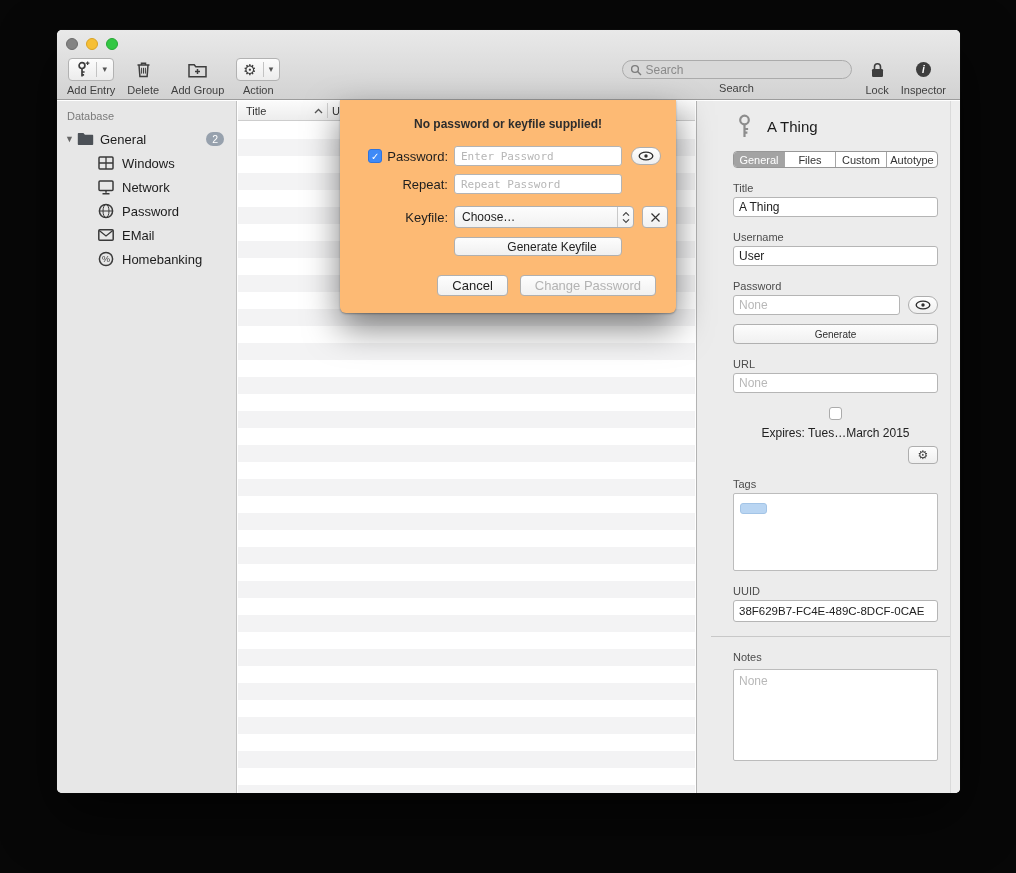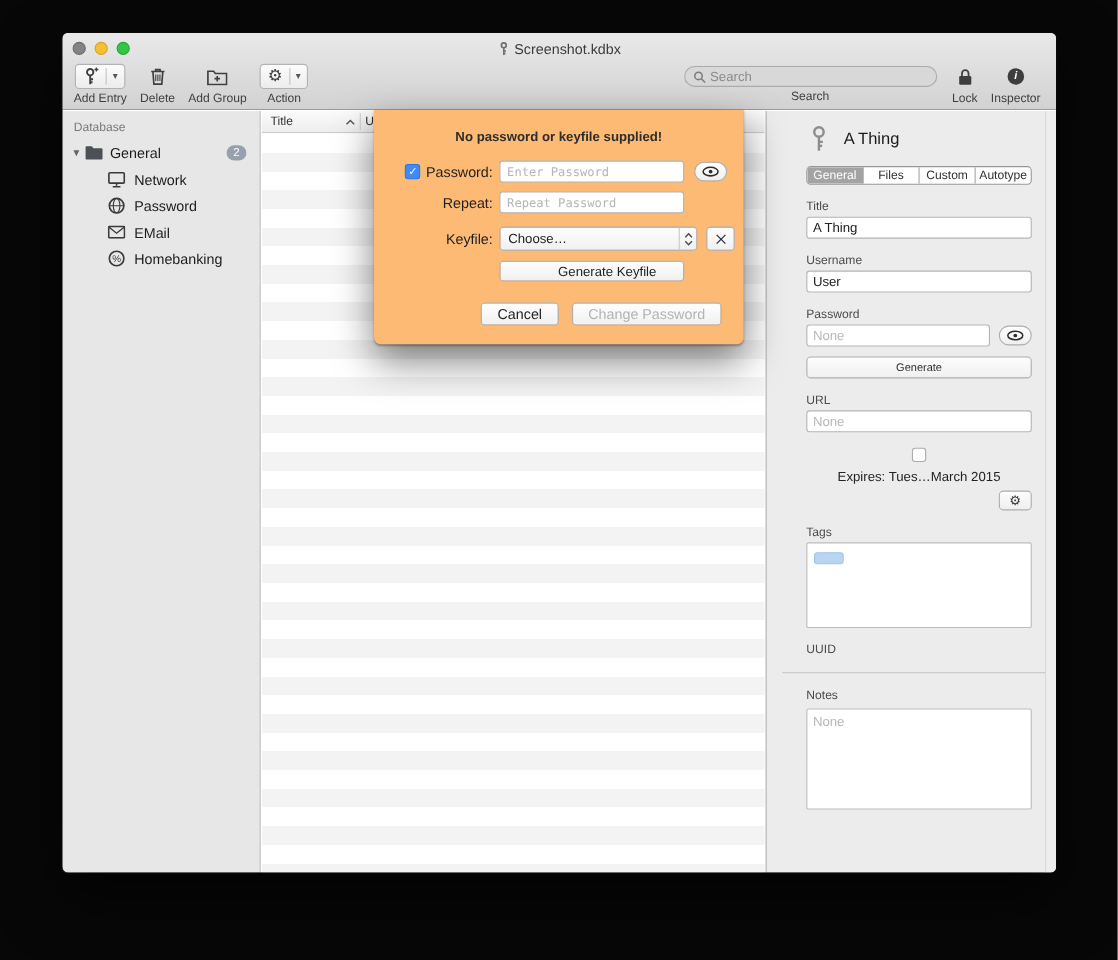--- a/index.html
+++ b/index.html
@@ -204,29 +204,20 @@
 <body>
 
 <div class="window">
 
   <div class="header">
     <div class="traffic">
       <span class="light close"></span>
       <span class="light min"></span>
       <span class="light zoom"></span>
     </div>
-    <div class="title">
-      <span>
-        <svg width="10" height="13" viewBox="0 0 10 13">
-            <circle cx="5" cy="3.2" r="2.2" fill="none" stroke="#6f6f6f" stroke-width="1.5"></circle>
-            <path d="M5 5.4v6.5M5 8.4h2M5 10.6h1.6" stroke="#6f6f6f" stroke-width="1.5" fill="none"></path>
-          </svg>
-      </span>
-      <span>Screenshot.kdbx</span>
-    </div>
 
     <div class="toolbar">
       <div class="titem">
         <div class="tbtn">
           <span>
             <svg width="15" height="17" viewBox="0 0 15 17">
                 <circle cx="7" cy="4.6" r="2.9" fill="none" stroke="#3e3e3e" stroke-width="1.7"></circle>
                 <path d="M7 7.5v8M7 11h2.6M7 13.8h2.1" stroke="#3e3e3e" stroke-width="1.7" fill="none"></path>
                 <path d="M10.8 2.2h3.6M12.6 0.4v3.6" stroke="#3e3e3e" stroke-width="1.2"></path>
               </svg>
@@ -312,20 +303,29 @@
         <span class="disc">▼</span>
         <span>
           <svg width="17" height="14" viewBox="0 0 17 14">
               <path d="M0.8 2c0-.6.4-1 1-1h4.6l1.5 1.8h7.3c.6 0 1 .4 1 1V12c0 .6-.4 1-1 1H1.8c-.6 0-1-.4-1-1V2z" fill="#4c5157"></path>
             </svg>
         </span>
         <span class="glabel">General</span>
         <span class="badge">2</span>
       </div>
 
+      <div class="srow">
+        <span class="sicon">
+          <svg width="16" height="14" viewBox="0 0 16 14">
+              <rect x="1" y="1" width="14" height="12" rx="1" fill="none" stroke="#3a3a3a" stroke-width="1.5"></rect>
+              <path d="M8 1v12M1 7h14" stroke="#3a3a3a" stroke-width="1.3"></path>
+            </svg>
+        </span>
+        <span class="slabel">Windows</span>
+      </div>
 
       <div class="srow">
         <span class="sicon">
           <svg width="16" height="15" viewBox="0 0 16 15">
               <rect x="1" y="1" width="14" height="9.5" rx="1" fill="none" stroke="#3a3a3a" stroke-width="1.5"></rect>
               <path d="M8 10.5v2.3M4.5 13.8h7" stroke="#3a3a3a" stroke-width="1.5"></path>
             </svg>
         </span>
         <span class="slabel">Network</span>
       </div>
@@ -425,20 +425,21 @@
           <span>⚙</span>
         </span>
       </div>
 
       <div class="flabel">Tags</div>
       <div class="tagsbox">
         <span class="chip" style="display:inline-block;"></span>
       </div>
 
       <div class="flabel">UUID</div>
+      <input class="ifield uuid" value="38F629B7-FC4E-489C-8DCF-0CAE" style="">
 
       <div class="idivider"></div>
 
       <div class="flabel">Notes</div>
       <textarea class="notesbox" placeholder="None" style=""></textarea>
 
       <div class="scrolltrack"></div>
     </div>
   </div>
 

